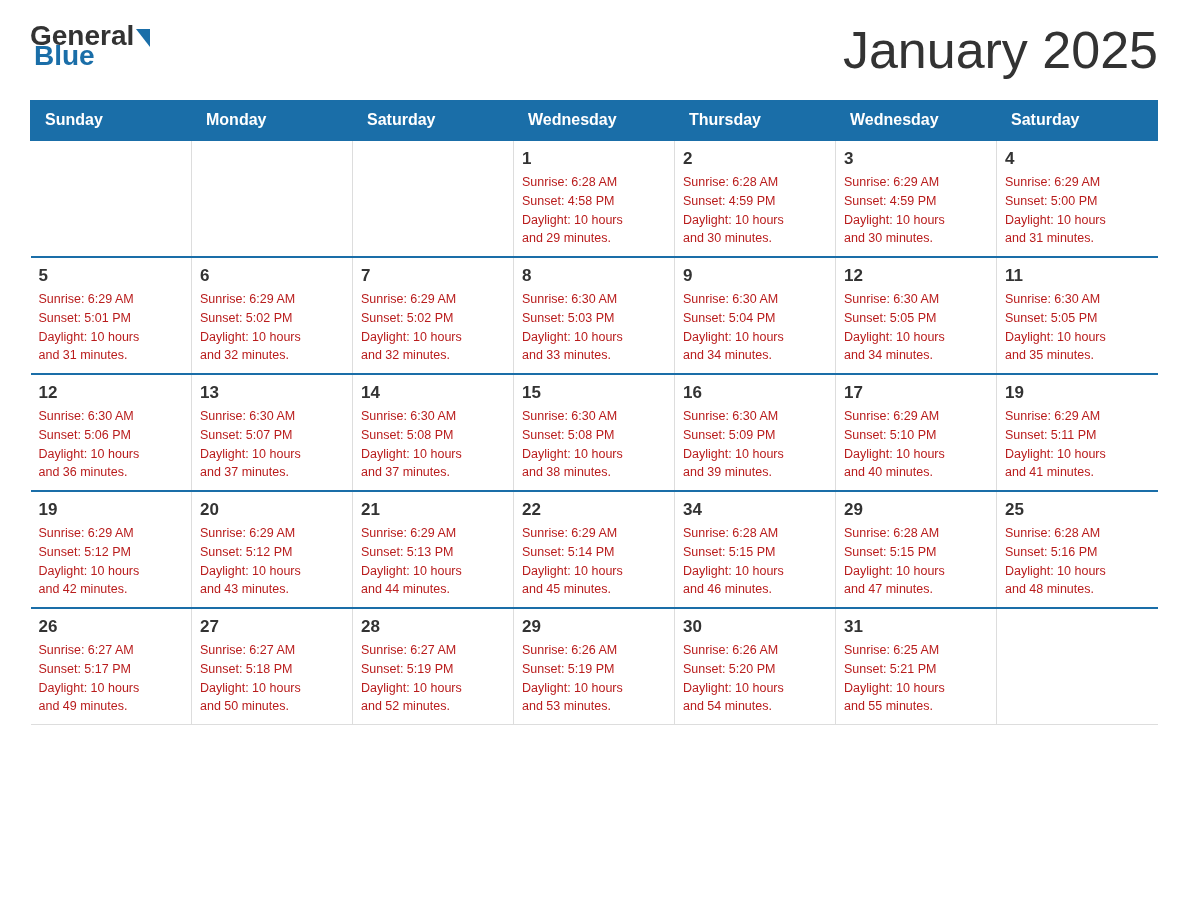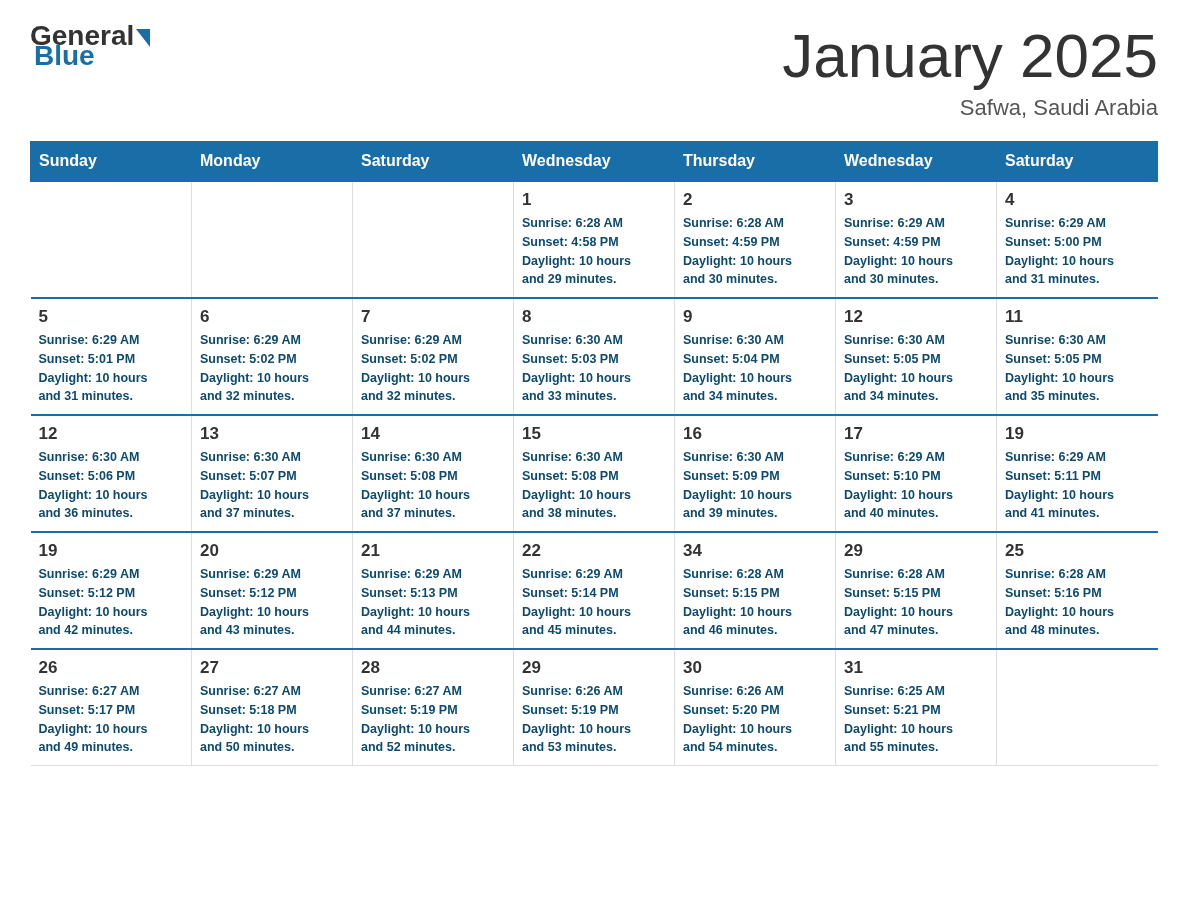--- a/index.html
+++ b/index.html
@@ -43,42 +43,42 @@
       font-size: 28px;
       font-weight: bold;
       color: #1a6ea8;
       margin-top: -8px;
       margin-left: 2px;
     }
     .title-section {
       text-align: right;
     }
     .calendar-title {
-      font-size: 62px;
+      font-size: 52px;
       font-weight: normal;
       color: #333;
     }
     .calendar-subtitle {
       font-size: 22px;
       color: #555;
       margin-top: 4px;
     }
     table {
       width: 100%;
       border-collapse: collapse;
       table-layout: fixed;
     }
     thead tr {
       background-color: #1a6ea8;
     }
     thead th {
       color: #fff;
       font-size: 16px;
       font-weight: bold;
-      padding: 10px 8px;
+      padding: 10px 14px;
       text-align: left;
       border: 1px solid #1a6ea8;
     }
     tbody tr {
       border-top: 2px solid #1a6ea8;
     }
     tbody td {
       vertical-align: top;
       padding: 8px;
       border-right: 1px solid #ddd;
@@ -92,23 +92,22 @@
     }
     .day-num {
       font-size: 17px;
       font-weight: bold;
       color: #333;
       display: block;
       margin-bottom: 4px;
     }
     .day-info {
       font-size: 12.5px;
-      color: #0c4a6e;
+      color: #b91c1c;
       line-height: 1.5;
-      font-weight: bold;
     }
     .empty-cell {
       background: #fff;
     }
   </style>
 </head>
 <body>
 
 <div class="header">
   <div class="logo">
@@ -116,21 +115,20 @@
       <span class="logo-general">General</span>
       <div class="logo-arrow"></div>
     </div>
     <div style="display:flex; align-items:center; margin-top:-4px; margin-left:2px;">
       <span style="font-size:28px; font-weight:bold; color:#333; opacity:0;"> </span>
       <span class="logo-bottom-text">Blue</span>
     </div>
   </div>
   <div class="title-section">
     <div class="calendar-title">January 2025</div>
-    <div class="calendar-subtitle">Safwa, Saudi Arabia</div>
   </div>
 </div>
 
 <table>
   <thead>
     <tr>
       <th>Sunday</th>
       <th>Monday</th>
       <th>Saturday</th>
       <th>Wednesday</th>

